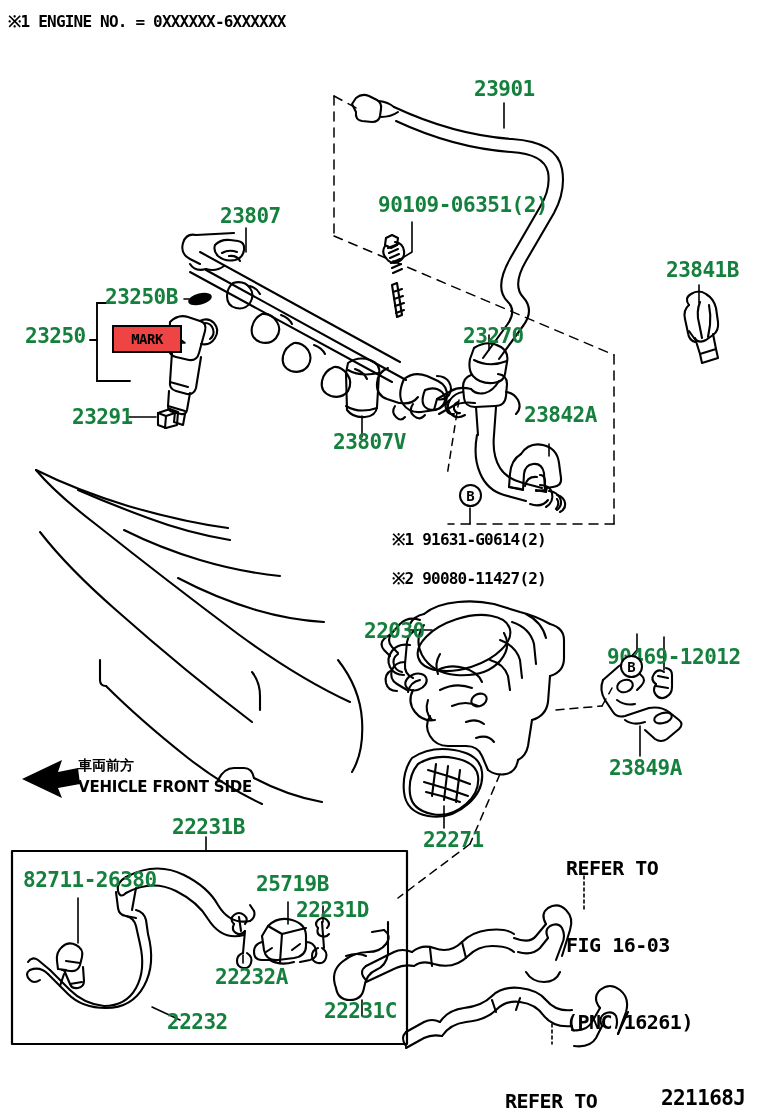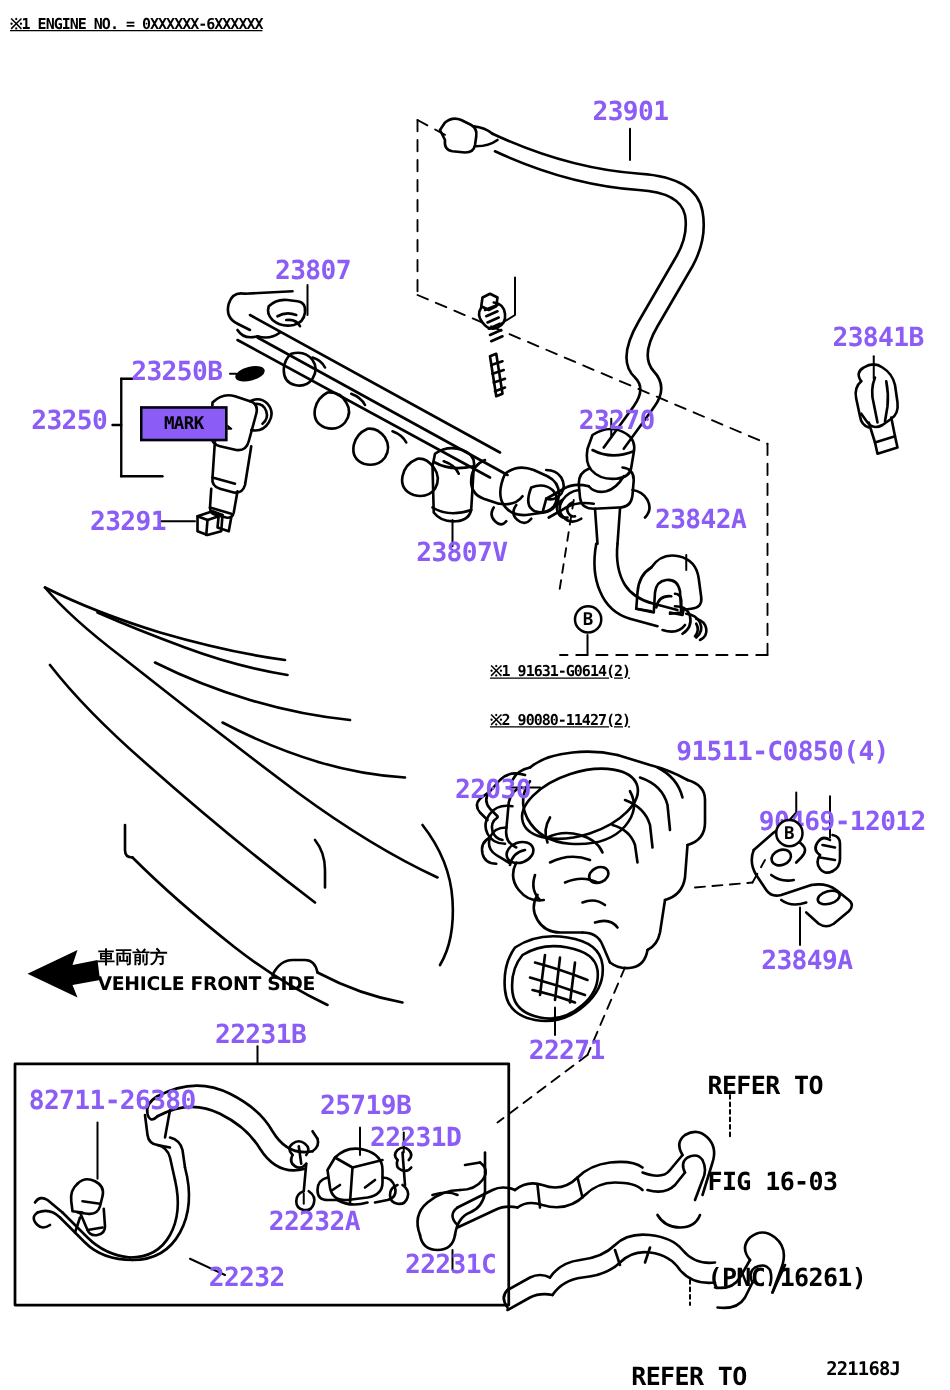--- a/index.html
+++ b/index.html
@@ -15,34 +15,33 @@
     position: relative;
     width: 760px;
     height: 1112px;
     background: #fff;
     overflow: hidden;
   }
   .lbl {
     position: absolute;
     font-family: "DejaVu Sans Mono", "Liberation Mono", monospace;
     font-weight: 700;
-    color: #8b5cf6;
+    color: #15803d;
     white-space: pre;
     letter-spacing: -0.5px;
     line-height: 1.12;
   }
   .note {
     position: absolute;
     font-family: "DejaVu Sans Mono", "Liberation Mono", monospace;
     font-weight: 700;
-    font-size: 12px;
+    font-size: 16px;
     letter-spacing: -0.8px;
     white-space: pre;
     line-height: 1.5;
-    text-decoration: underline;
   }
   .pn { font-size: 21px; }
   .refer {
     position: absolute;
     font-family: "DejaVu Sans Mono", "Liberation Mono", monospace;
     font-weight: 700;
     font-size: 20px;
     line-height: 1.28;
     letter-spacing: -0.5px;
     white-space: pre;
@@ -58,36 +57,36 @@
     position: absolute;
     font-family: "DejaVu Sans", "Liberation Sans", sans-serif;
     font-weight: 700;
     font-size: 15px;
     letter-spacing: -0.2px;
     white-space: pre;
   }
   .mark-box {
     position: absolute;
     border: 2px solid #000;
-    background: #8b5cf6;
+    background: #ef4444;
     display: flex;
     align-items: center;
     justify-content: center;
   }
   .mark-box span {
     font-family: "DejaVu Sans Mono", "Liberation Mono", monospace;
     font-weight: 700;
     font-size: 14px;
     letter-spacing: -0.5px;
   }
   .diagcode {
     position: absolute;
     font-family: "DejaVu Sans Mono", "Liberation Mono", monospace;
     font-weight: 700;
-    font-size: 15px;
+    font-size: 21px;
     letter-spacing: -0.6px;
   }
   svg.art {
     position: absolute;
     top: 0; left: 0;
     width: 760px; height: 1112px;
     pointer-events: none;
   }
   .bcirc {
     position: absolute;
@@ -472,20 +471,21 @@
       </g>
       <path d="M552,1024 L552,1044" stroke-width="1.6" stroke-dasharray="3 3"></path>
 
     </g>
   </svg>
 
   <div class="note" style="left:8px; top:10px;">※1 ENGINE NO. = 0XXXXXX-6XXXXXX</div>
 
   <div class="lbl pn" style="left:474px; top:78px;">23901</div>
 
+  <div class="lbl pn" style="left:378px; top:194px;">90109-06351(2)</div>
 
   <div class="lbl pn" style="left:220px; top:205px;">23807</div>
 
   <div class="lbl pn" style="left:666px; top:259px;">23841B</div>
 
   <div class="lbl pn" style="left:105px; top:286px;">23250B</div>
 
   <div class="lbl pn" style="left:25px; top:325px;">23250</div>
 
   <div class="mark-box" style="left:112px; top:325px; width:70px; height:28px;">
@@ -498,21 +498,20 @@
 
   <div class="lbl pn" style="left:463px; top:325px;">23270</div>
 
   <div class="lbl pn" style="left:524px; top:404px;">23842A</div>
 
   <div class="bcirc" style="left:459px; top:484px;">B</div>
 
   <div class="note" style="left:392px; top:528px;">※1 91631-G0614(2)</div>
   <div class="note" style="left:392px; top:567px;">※2 90080-11427(2)</div>
 
-  <div class="lbl pn" style="left:541px; top:590px;">91511-C0850(4)</div>
 
   <div class="lbl pn" style="left:607px; top:646px;">90469-12012</div>
 
   <div class="lbl pn" style="left:364px; top:620px;">22030</div>
 
   <div class="bcirc" style="left:620px; top:655px;">B</div>
 
   <div class="lbl pn" style="left:609px; top:757px;">23849A</div>
 
   <div class="lbl pn" style="left:423px; top:829px;">22271</div>

